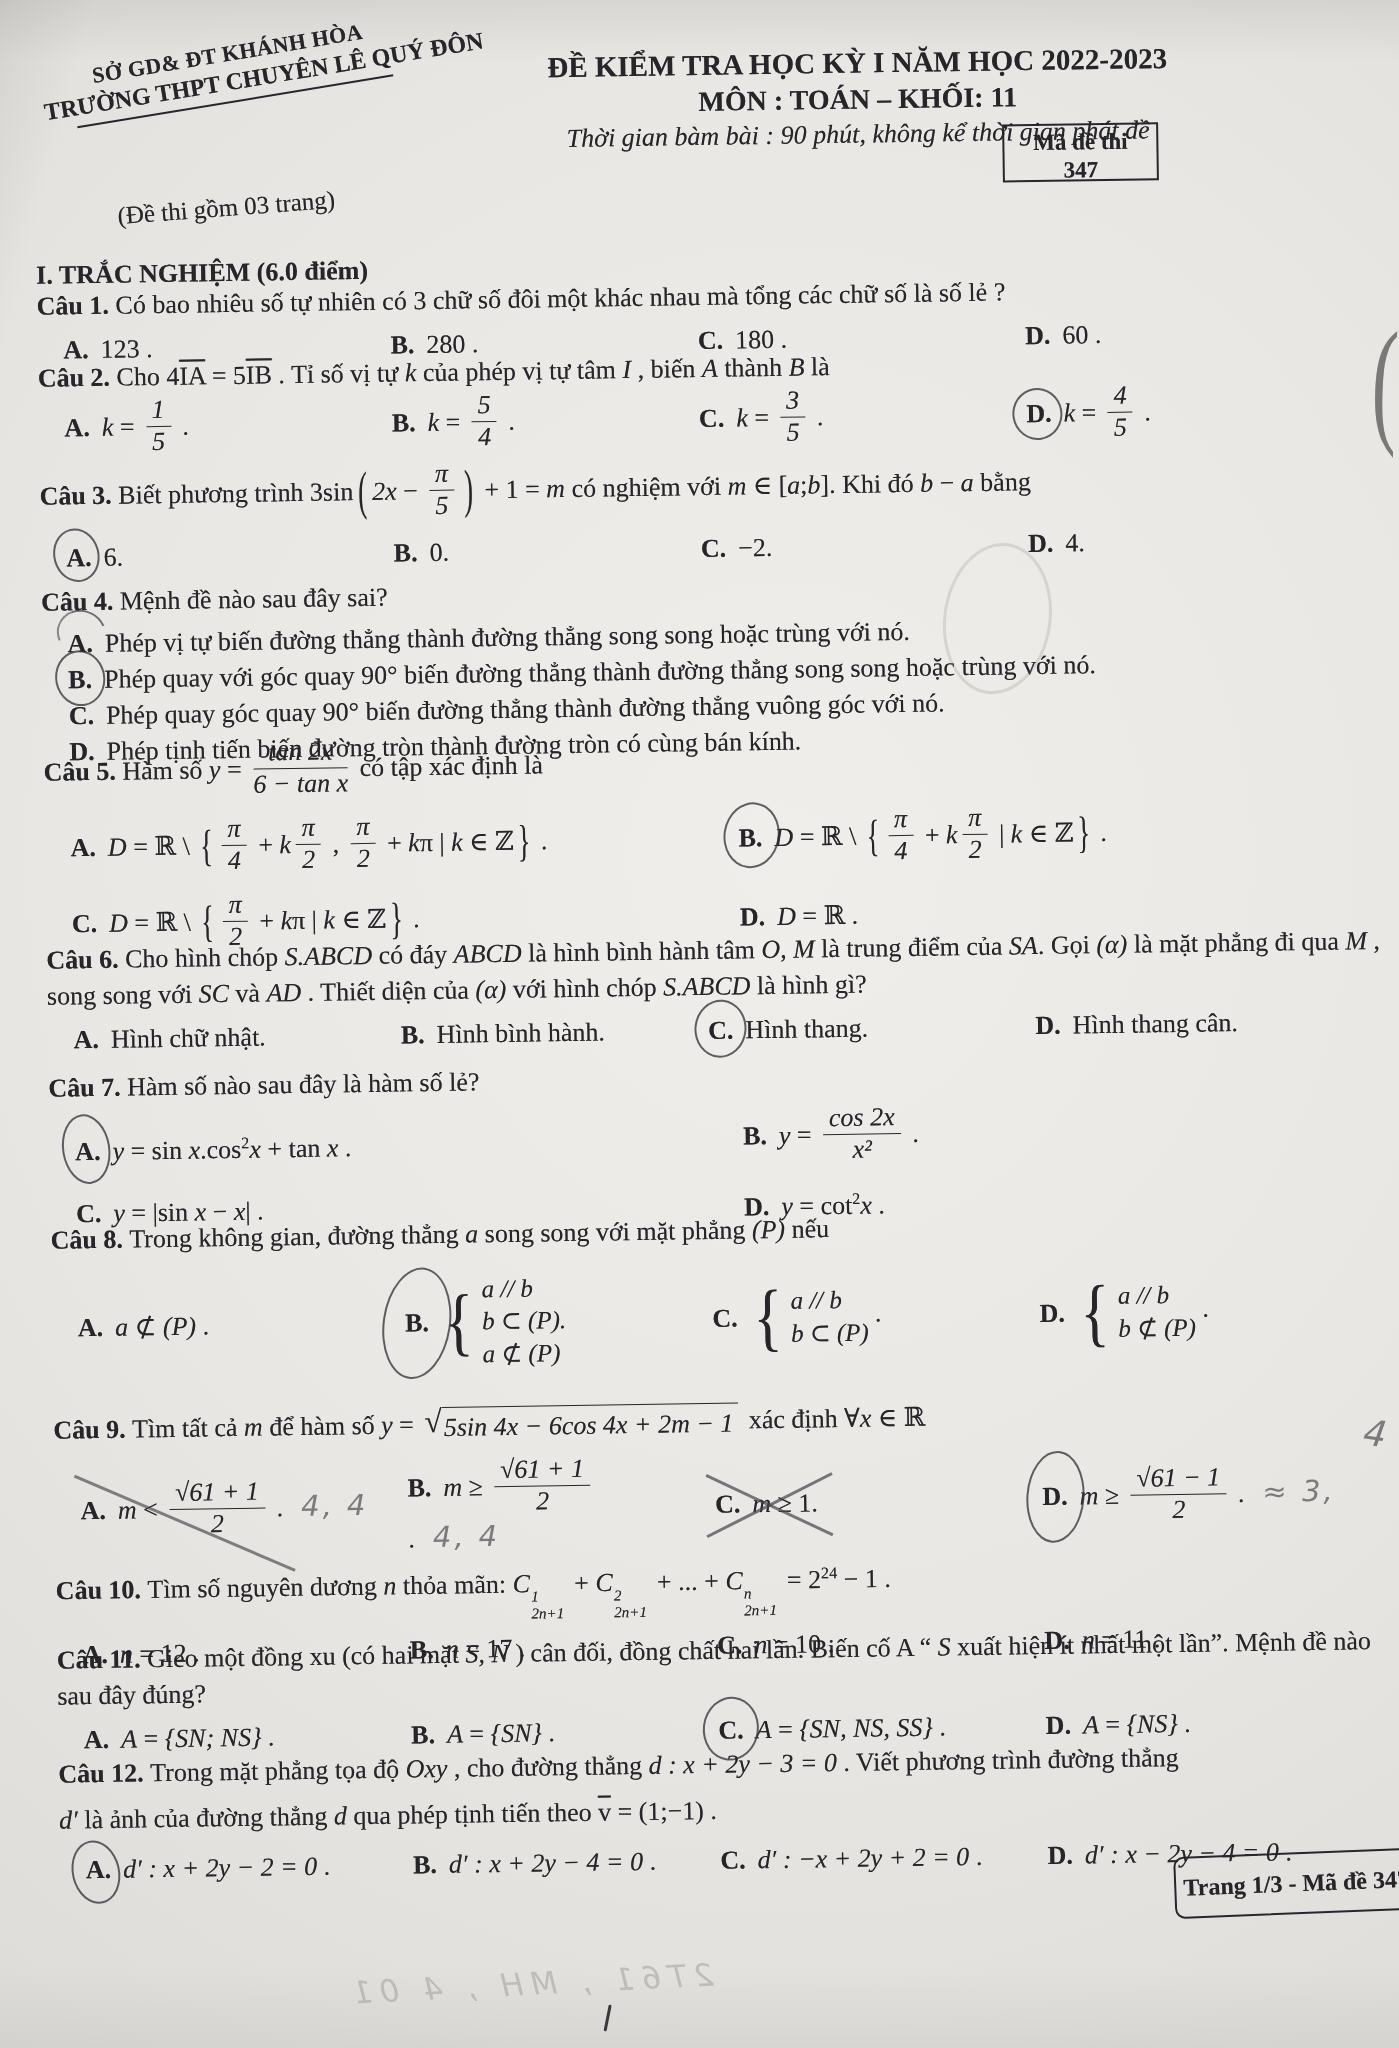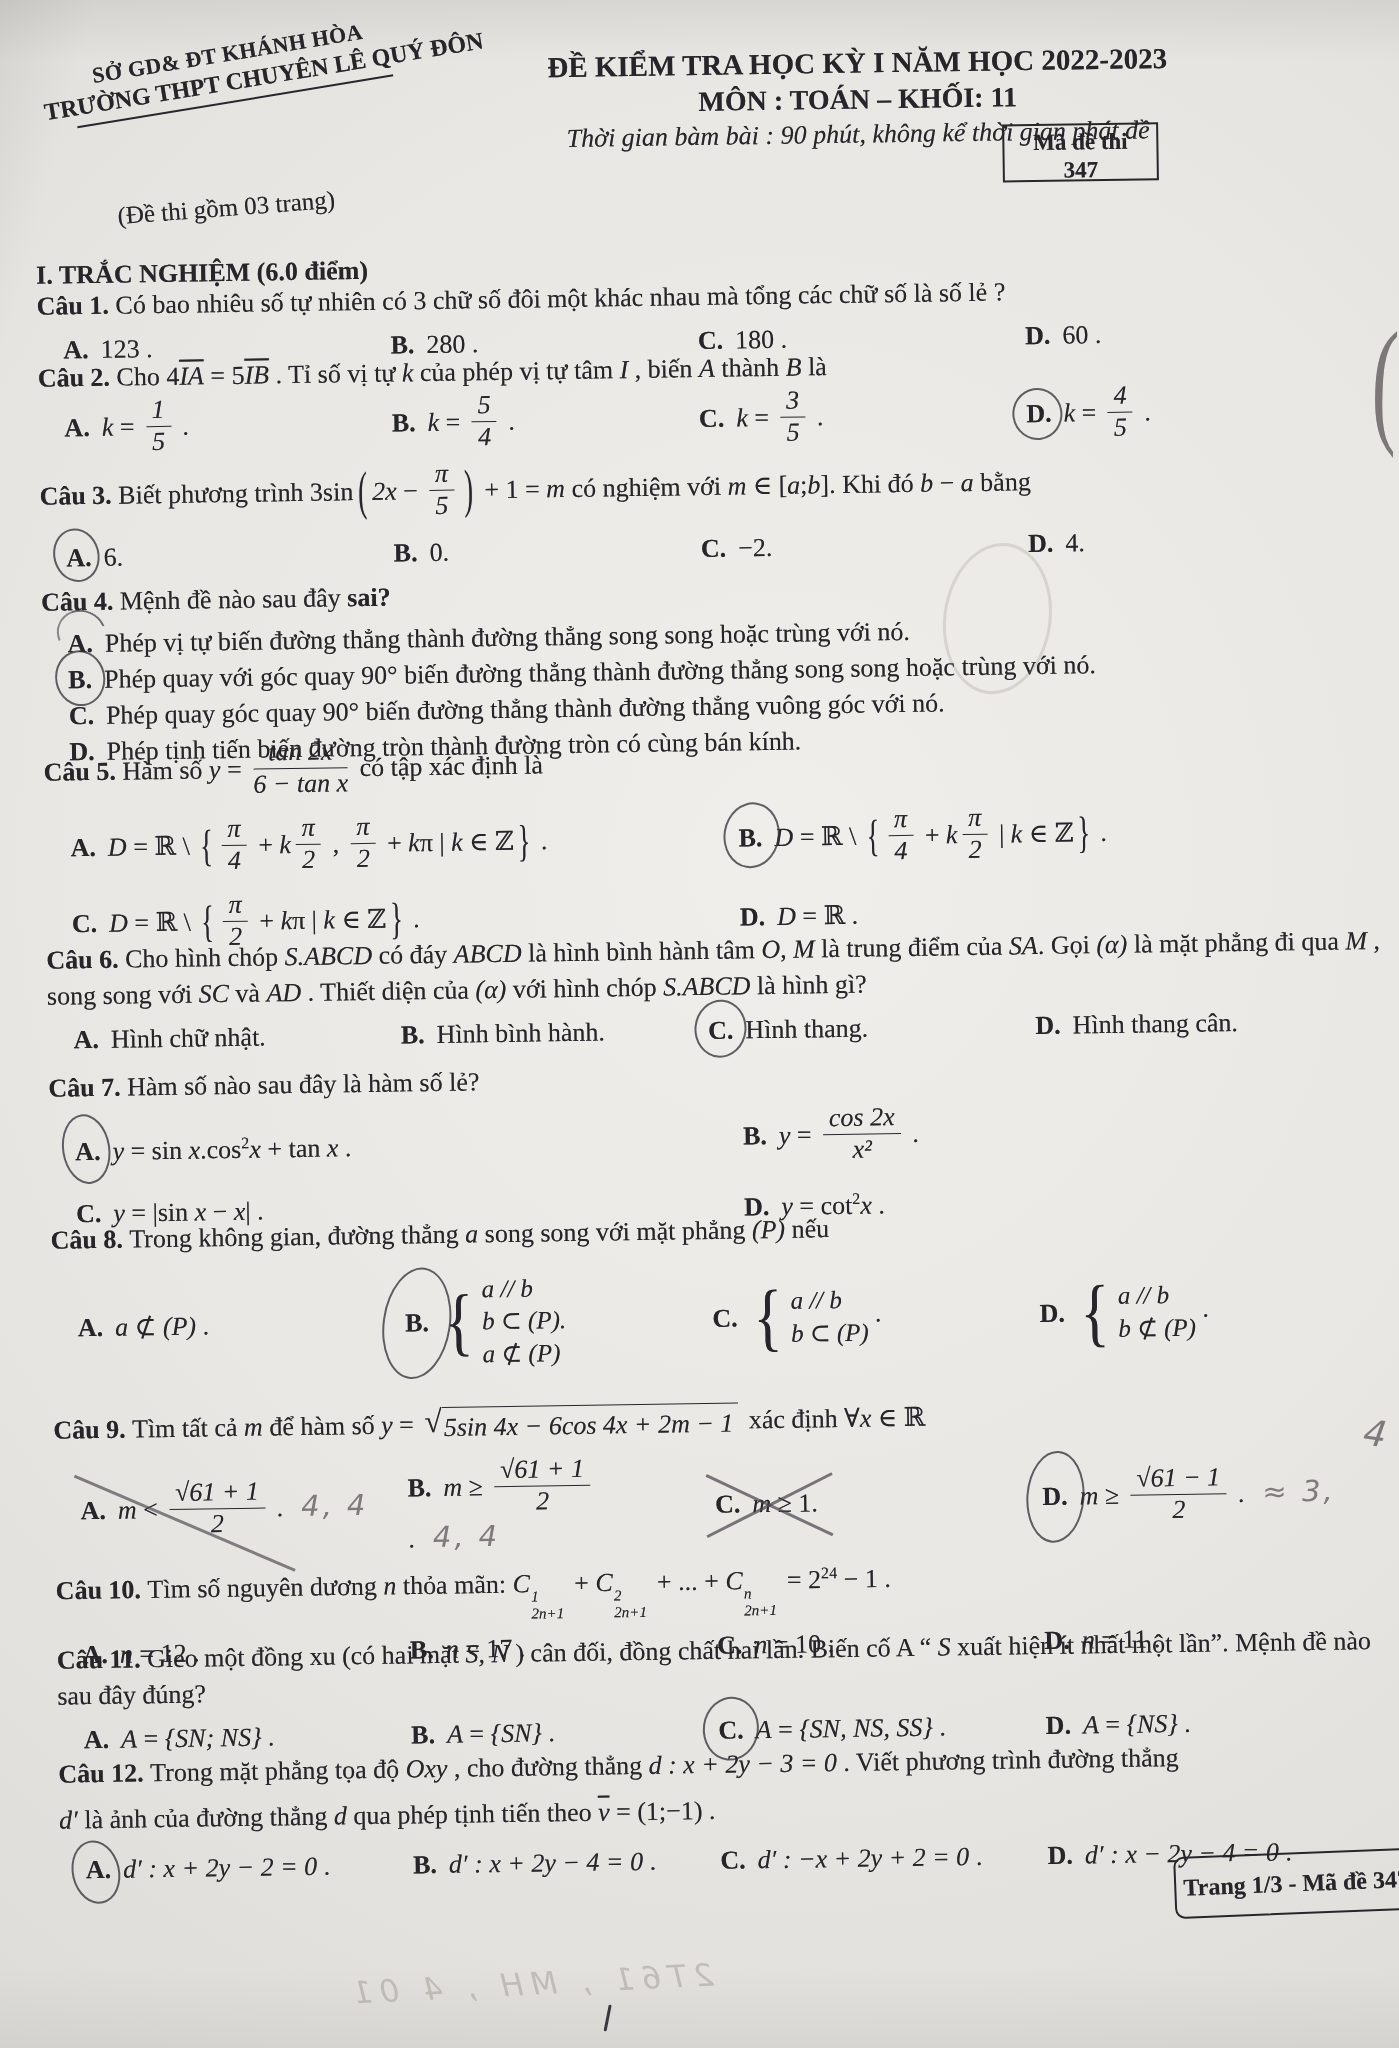--- a/index.html
+++ b/index.html
@@ -40,22 +40,22 @@
   .opts.row4{display:grid;grid-template-columns:24.5% 23% 24.5% 28%;align-items:center}
   .opts.grid2{display:grid;grid-template-columns:50% 50%;align-items:center}
   .opts.stack .opt{margin:1px 0}
   .opt{line-height:35px;padding-left:26px;position:relative}
   .opts.tallrow .opt{min-height:118px;display:flex;align-items:center}
   .okey{font-weight:bold;margin-right:12px}
   .okeyw{position:relative;display:inline-block}
 
   
   .ti{font-style:italic}
-  .tb{font-weight:bold}
-  .tov{font-style:italic;text-decoration:overline}
+  .tb{font-weight:normal}
+  .tov{text-decoration:overline}
   .tsup{font-size:.62em;vertical-align:.6em}
   .tbp{display:inline-block;transform:scaleY(2.05);font-weight:400;margin:0 5px}
   .tbb{display:inline-block;transform:scaleY(1.7);font-weight:400;margin:0 4px}
   .frac{display:inline-flex;flex-direction:column;vertical-align:middle;text-align:center;margin:0 5px;transform:translateY(-3px)}
   .fn{padding:0 6px 1px;border-bottom:1.8px solid currentColor;line-height:1.1;font-style:italic}
   .fd{line-height:1.1;padding-top:1px;font-style:italic}
   .sqrt{display:inline-flex;align-items:flex-start;font-style:italic;margin:0 4px}
   .rad{font-style:normal;font-size:1.22em;line-height:1;transform:translateY(-1px)}
   .sqb{border-top:1.9px solid currentColor;padding:2px 5px 0 2px}
   .ss{display:inline-flex;flex-direction:column;font-size:.58em;line-height:1.12;vertical-align:-.62em;font-style:italic;text-align:left;margin:0 4px 0 1px}

